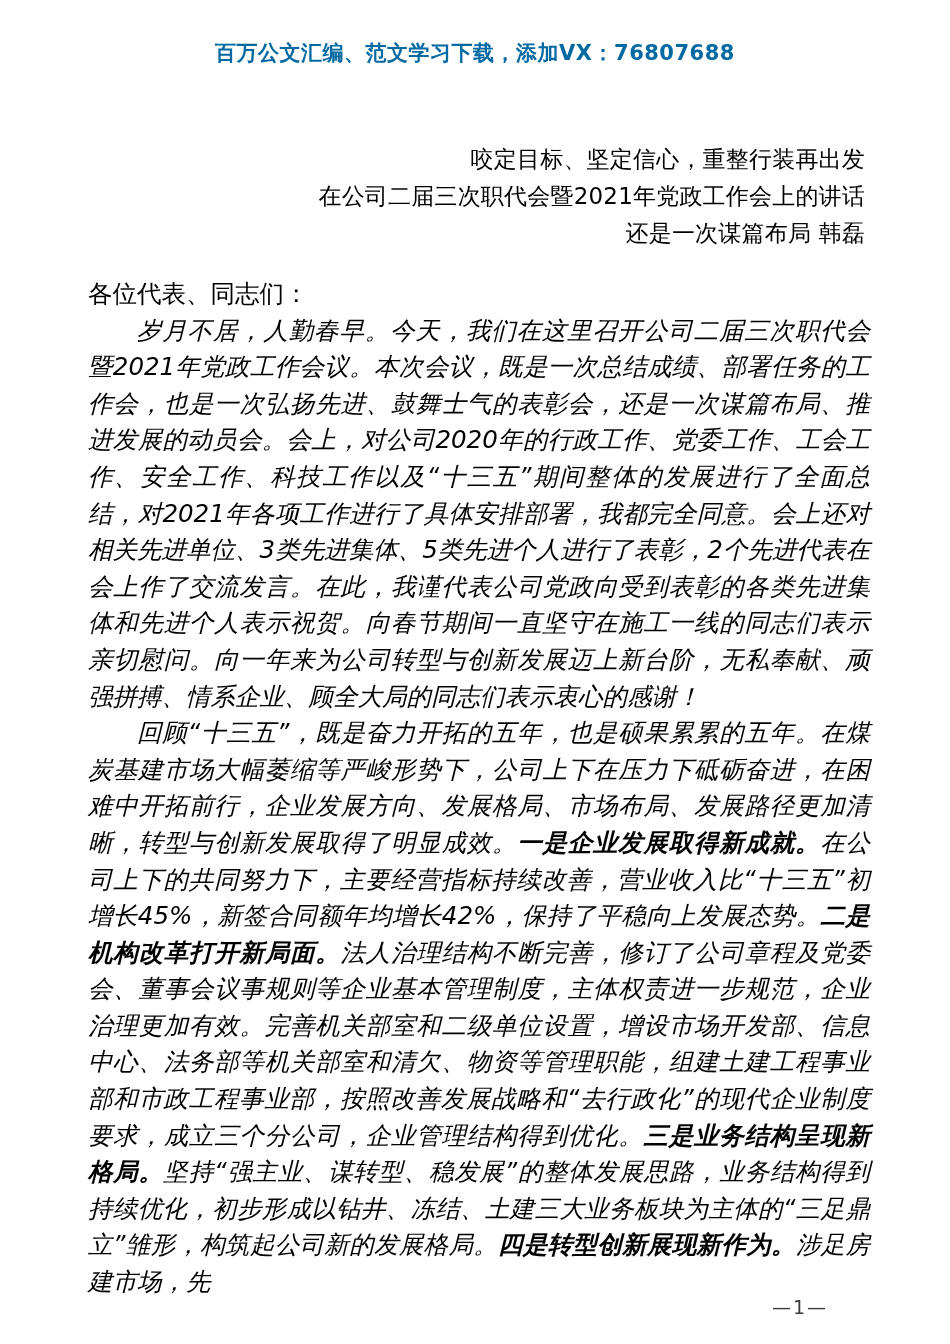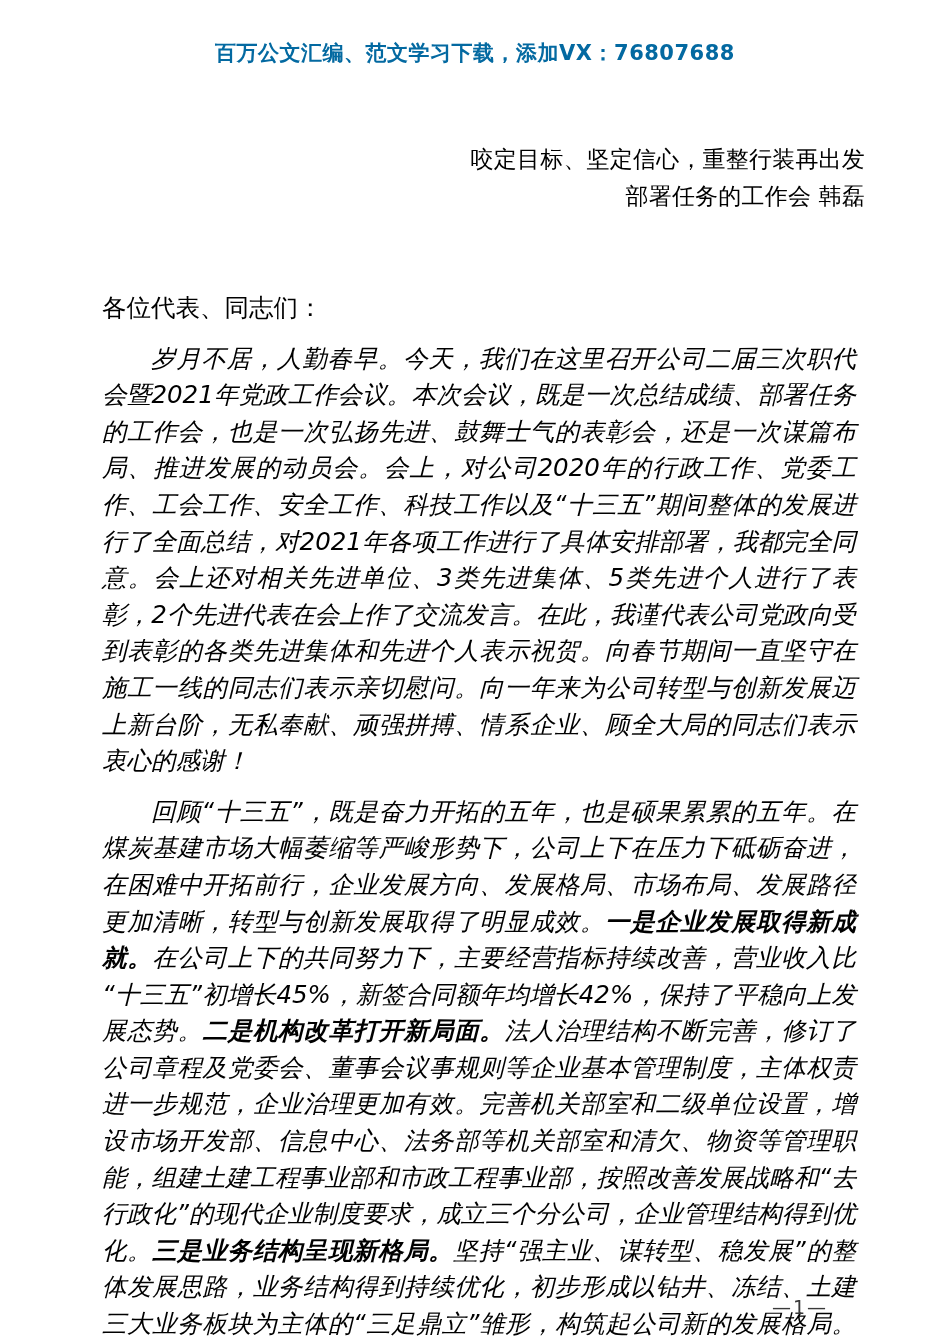--- a/index.html
+++ b/index.html
@@ -53,21 +53,21 @@
     top: 276px;
     left: 88px;
     width: 782px;
   }
   .para {
     font-size: 24.5px;
     line-height: 36.6px;
     text-align: justify;
     text-align-last: left;
     text-justify: inter-ideograph;
-    margin: 14px;
+    margin: 0;
     letter-spacing: 0px;
   }
   .para.indent {
     text-indent: 2em;
     font-style: italic;
   }
   .bold-run {
     font-weight: 700;
   }
   .page-footer {
@@ -89,21 +89,22 @@
 </style>
 </head>
 <body>
 
 <div class="page">
 
   <div class="promo-banner" style="color: #0369a1;">百万公文汇编、范文学习下载，添加VX：76807688</div>
 
   <div class="title-block">
     <div class="title-line">咬定目标、坚定信心，重整行装再出发</div>
-    <div class="title-line">部署任务的工作会  韩磊</div>
+    <div class="title-line">在公司二届三次职代会暨2021年党政工作会上的讲话</div>
+    <div class="title-line">还是一次谋篇布局  韩磊</div>
   </div>
 
   <div class="doc-body">
     <p class="para">各位代表、同志们：</p>
     <p class="para indent">岁月不居，人勤春早。今天，我们在这里召开公司二届三次职代会暨2021年党政工作会议。本次会议，既是一次总结成绩、部署任务的工作会，也是一次弘扬先进、鼓舞士气的表彰会，还是一次谋篇布局、推进发展的动员会。会上，对公司2020年的行政工作、党委工作、工会工作、安全工作、科技工作以及“十三五”期间整体的发展进行了全面总结，对2021年各项工作进行了具体安排部署，我都完全同意。会上还对相关先进单位、3类先进集体、5类先进个人进行了表彰，2个先进代表在会上作了交流发言。在此，我谨代表公司党政向受到表彰的各类先进集体和先进个人表示祝贺。向春节期间一直坚守在施工一线的同志们表示亲切慰问。向一年来为公司转型与创新发展迈上新台阶，无私奉献、顽强拼搏、情系企业、顾全大局的同志们表示衷心的感谢！</p>
     <p class="para indent" id="paragraph-2"><span>回顾“十三五”，既是奋力开拓的五年，也是硕果累累的五年。在煤炭基建市场大幅萎缩等严峻形势下，公司上下在压力下砥砺奋进，在困难中开拓前行，企业发展方向、发展格局、市场布局、发展路径更加清晰，转型与创新发展取得了明显成效。</span><span class="bold-run">一是企业发展取得新成就。</span><span>在公司上下的共同努力下，主要经营指标持续改善，营业收入比“十三五”初增长45%，新签合同额年均增长42%，保持了平稳向上发展态势。</span><span class="bold-run">二是机构改革打开新局面。</span><span>法人治理结构不断完善，修订了公司章程及党委会、董事会议事规则等企业基本管理制度，主体权责进一步规范，企业治理更加有效。完善机关部室和二级单位设置，增设市场开发部、信息中心、法务部等机关部室和清欠、物资等管理职能，组建土建工程事业部和市政工程事业部，按照改善发展战略和“去行政化”的现代企业制度要求，成立三个分公司，企业管理结构得到优化。</span><span class="bold-run">三是业务结构呈现新格局。</span><span>坚持“强主业、谋转型、稳发展”的整体发展思路，业务结构得到持续优化，初步形成以钻井、冻结、土建三大业务板块为主体的“三足鼎立”雏形，构筑起公司新的发展格局。</span><span class="bold-run">四是转型创新展现新作为。</span><span>涉足房建市场，先</span></p>
   </div>
 
   <div class="page-footer">
     <span class="footer-inner">—1—</span>

